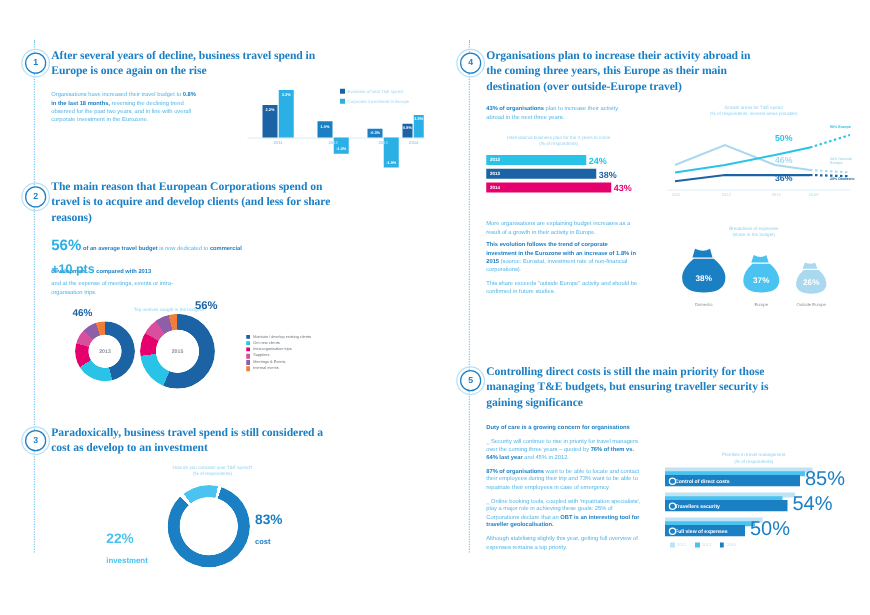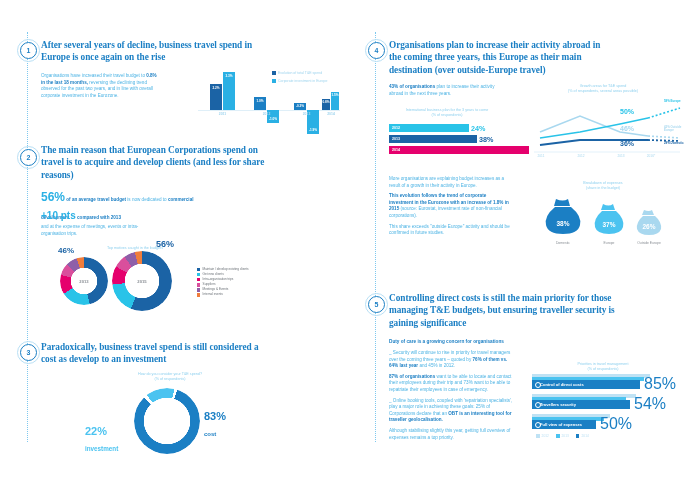--- a/index.html
+++ b/index.html
@@ -249,21 +249,21 @@
 
       <div style="position:absolute;left:41px;top:88px;width:118px;height:36px;">
         <div class="hb" style="left:0;top:0;width:80px;background:#29c3e8;">
           <span class="yl">2012</span>
           <span class="pv" style="left:82px;color:#29c3e8;">24%</span>
         </div>
         <div class="hb" style="left:0;top:11px;width:88px;background:#1b63a5;">
           <span class="yl">2013</span>
           <span class="pv" style="left:90px;color:#1b63a5;">38%</span>
         </div>
-        <div class="hb" style="left:0;top:22px;width:100px;background:#e5006d;padding-left:40px;">
+        <div class="hb" style="left:0;top:22px;width:100px;background:#e5006d;">
           <span class="yl">2014</span>
           <span class="pv" style="left:102px;color:#e5006d;">43%</span>
         </div>
       </div>
 
       <div class="cap" style="position:absolute;left:180px;top:48px;width:150px;">
         <div>Growth areas for T&amp;E spend</div>
         <div>(% of respondents, several areas possible)</div>
       </div>
       <div class="lcwrap" style="left:180px;top:62px;width:160px;height:68px;">

